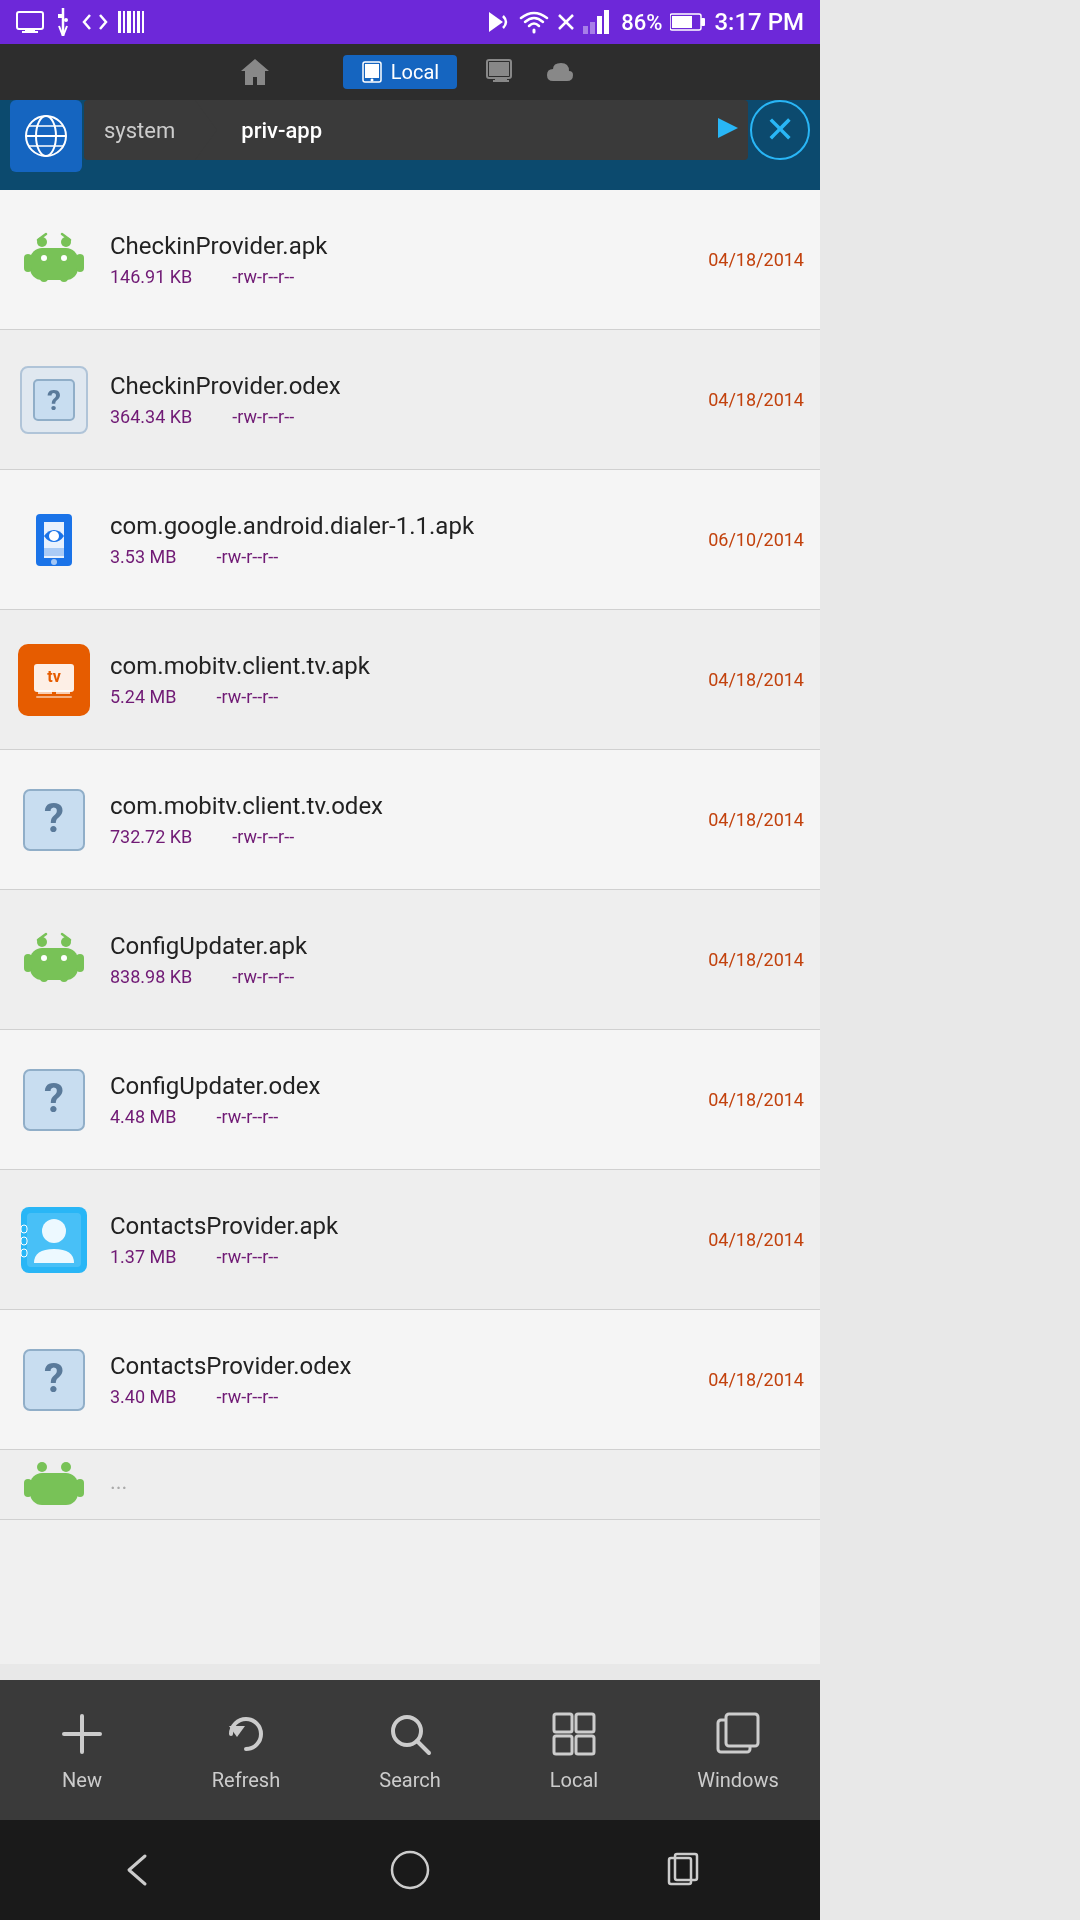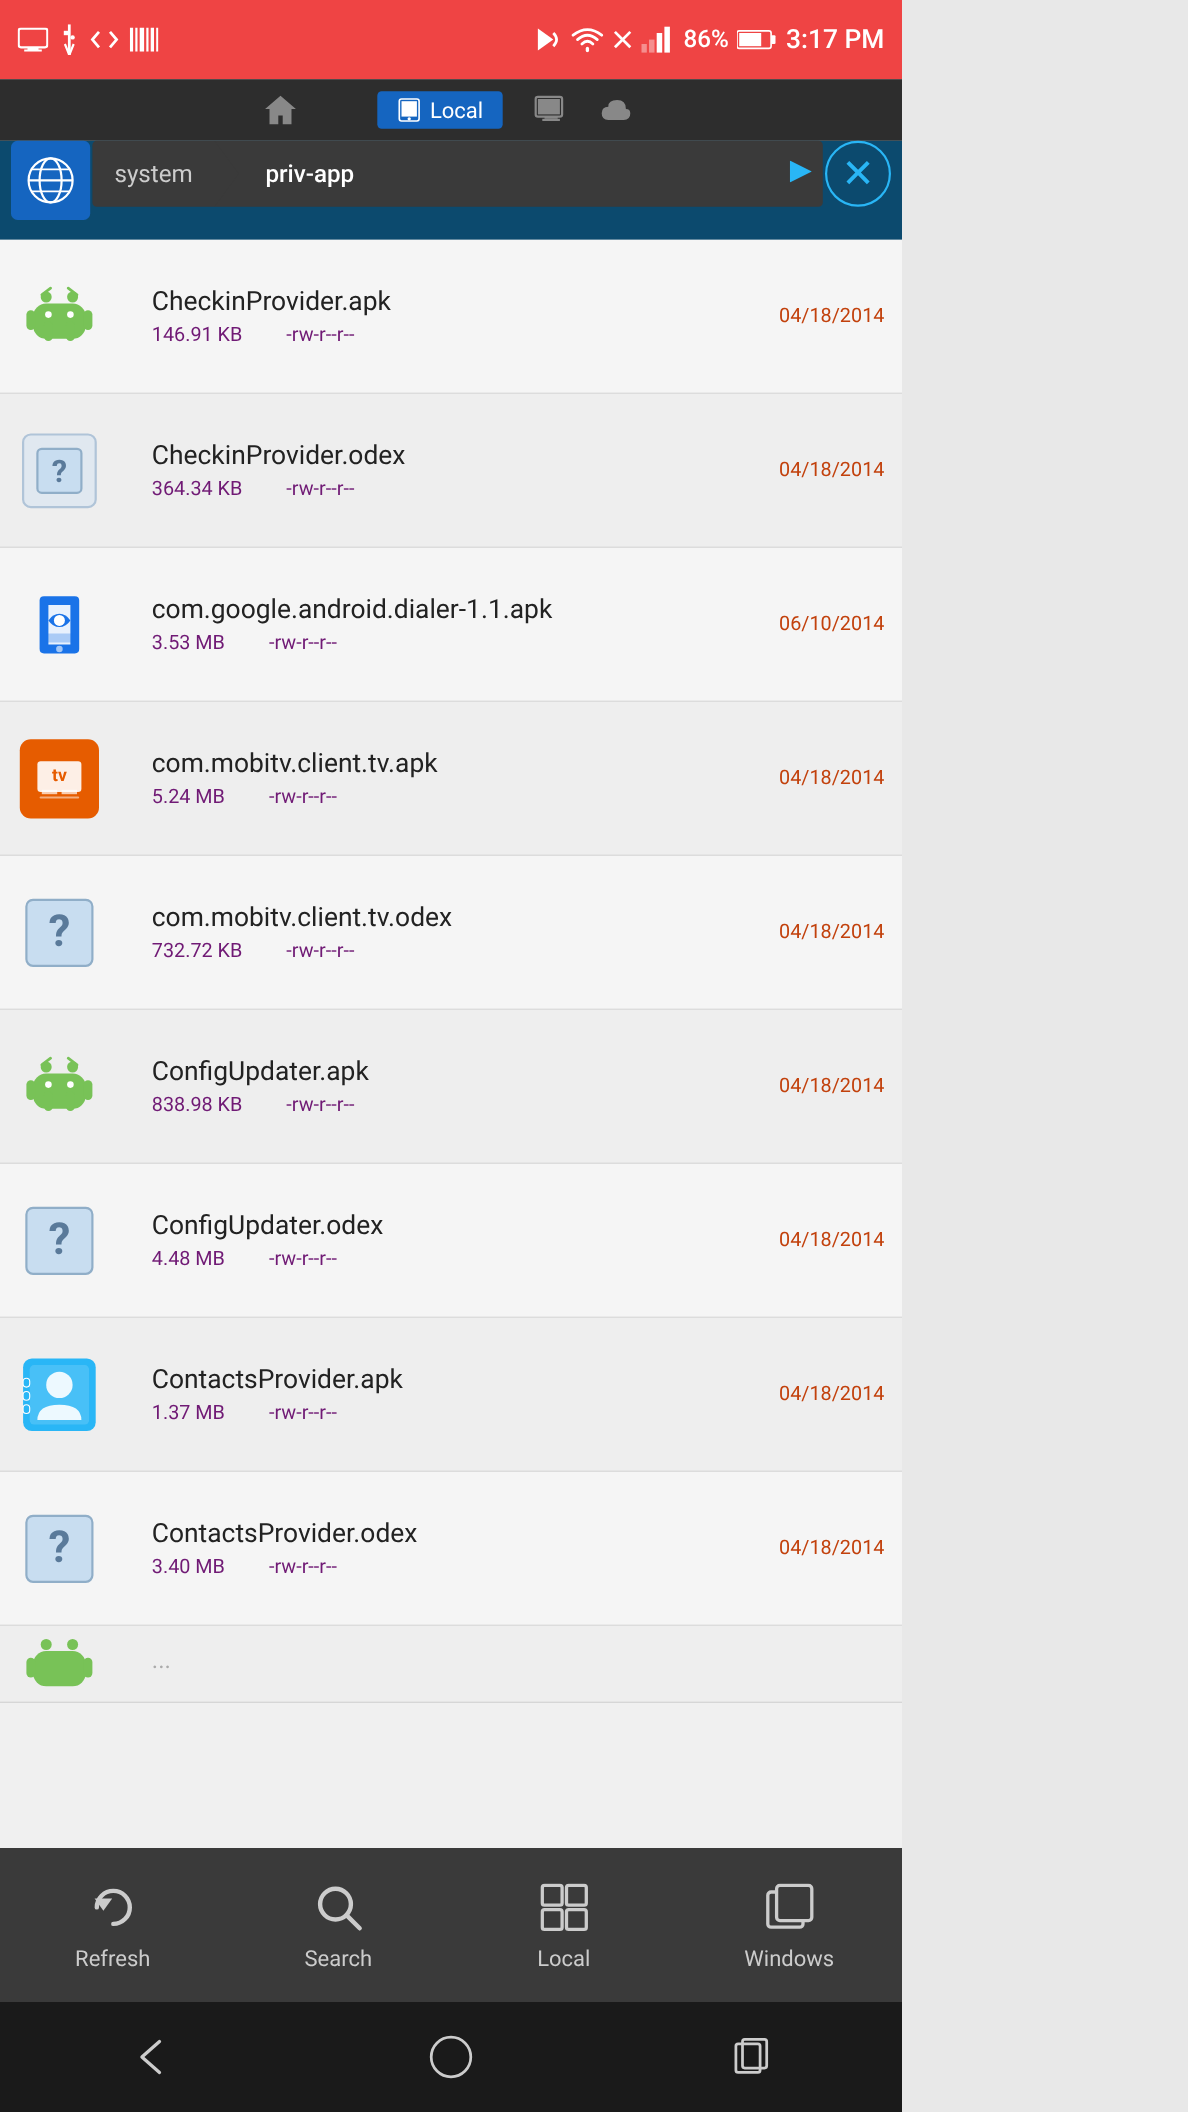--- a/index.html
+++ b/index.html
@@ -8,22 +8,22 @@
       height: 1920px;
       background: #e8e8e8;
       font-family: 'Roboto', Arial, sans-serif;
       overflow: hidden;
       position: relative;
     }
 
     
     .status-bar {
       width: 100%;
-      height: 72px;
-      background: #ef4444;
+      height: 44px;
+      background: #6d28d9;
       display: flex;
       align-items: center;
       justify-content: space-between;
       padding: 0 16px;
       color: white;
     }
     .status-left {
       display: flex;
       align-items: center;
       gap: 10px;
@@ -105,21 +105,20 @@
       flex: 1;
     }
     .file-item {
       width: 100%;
       height: 140px;
       display: flex;
       align-items: center;
       padding: 0 16px;
       border-bottom: 1px solid #d0d0d0;
       background: #f5f5f5;
-      gap: 28px;
     }
     .file-item:nth-child(even) {
       background: #eeeeee;
     }
     .file-icon {
       width: 76px;
       height: 76px;
       flex-shrink: 0;
       margin-right: 18px;
       border-radius: 8px;
@@ -543,20 +542,29 @@
     </div>
     <div class="file-details">
       <div class="file-name" style="font-size:22px; color:#aaa;">...</div>
     </div>
   </div>
 
 </div>
 
 <div class="bottom-toolbar">
 
+  <div class="toolbar-btn">
+    <div class="toolbar-btn-icon">
+      <svg width="44" height="44" viewBox="0 0 44 44" fill="#cccccc">
+        <line x1="22" y1="4" x2="22" y2="40" stroke="#cccccc" stroke-width="4" stroke-linecap="round"></line>
+        <line x1="4" y1="22" x2="40" y2="22" stroke="#cccccc" stroke-width="4" stroke-linecap="round"></line>
+      </svg>
+    </div>
+    <span class="toolbar-btn-label">New</span>
+  </div>
 
   <div class="toolbar-btn">
     <div class="toolbar-btn-icon">
       <svg width="46" height="46" viewBox="0 0 46 46">
         <path d="M8,23 A15,15 0 1,1 23,38" stroke="#cccccc" stroke-width="4" fill="none" stroke-linecap="round"></path>
         <polygon points="6,15 14,26 22,15" fill="#cccccc"></polygon>
       </svg>
     </div>
     <span class="toolbar-btn-label">Refresh</span>
   </div>

